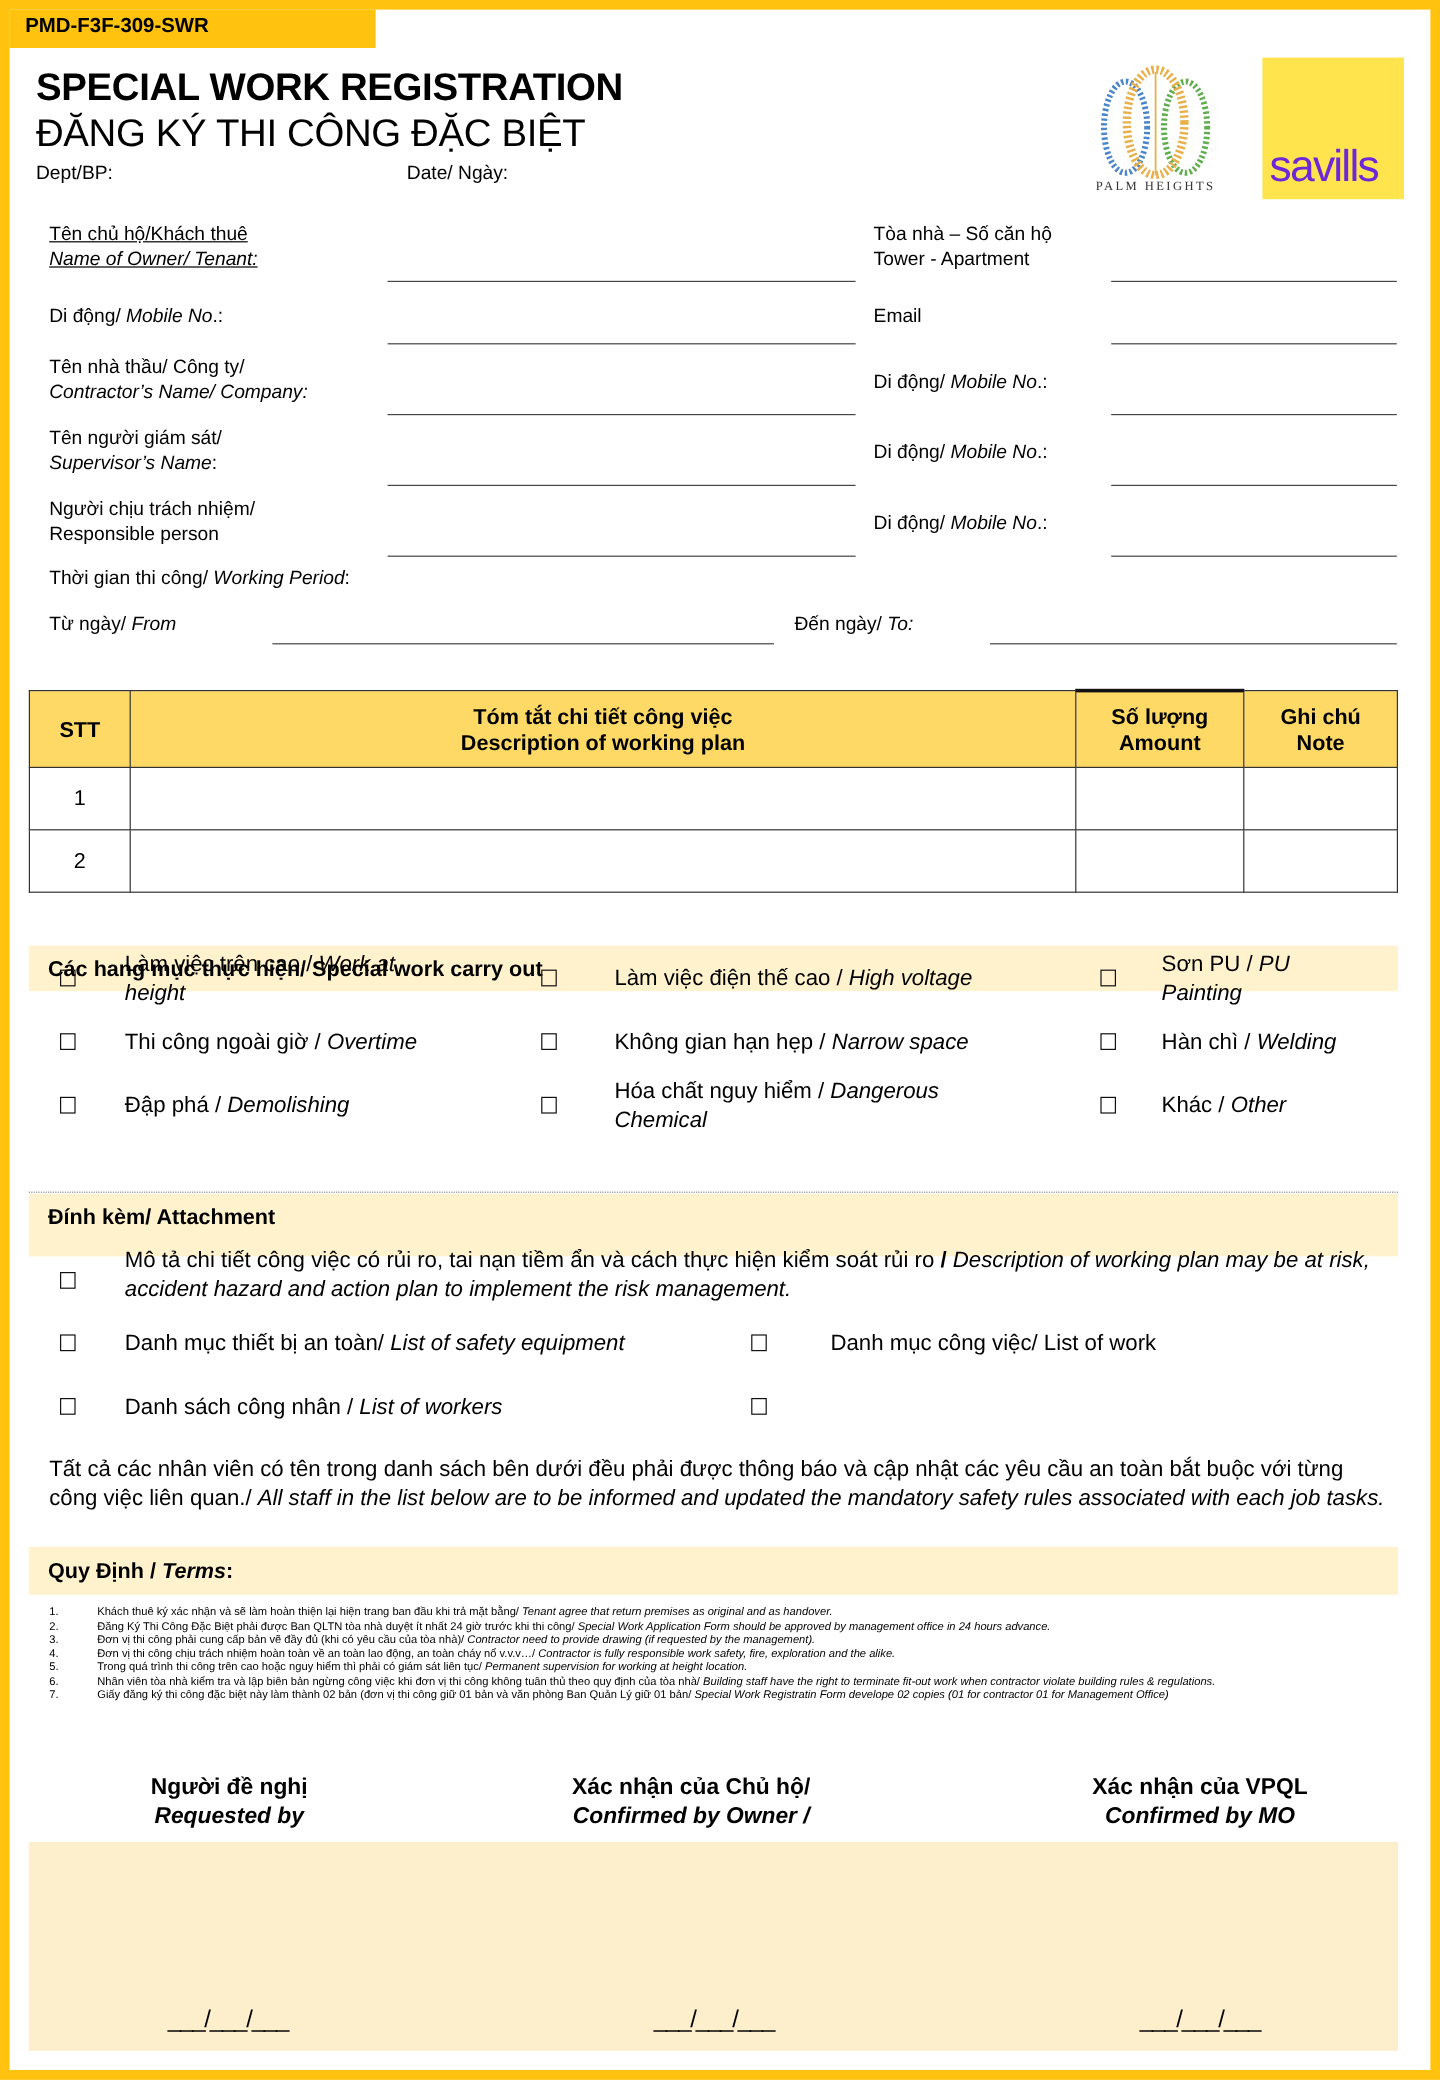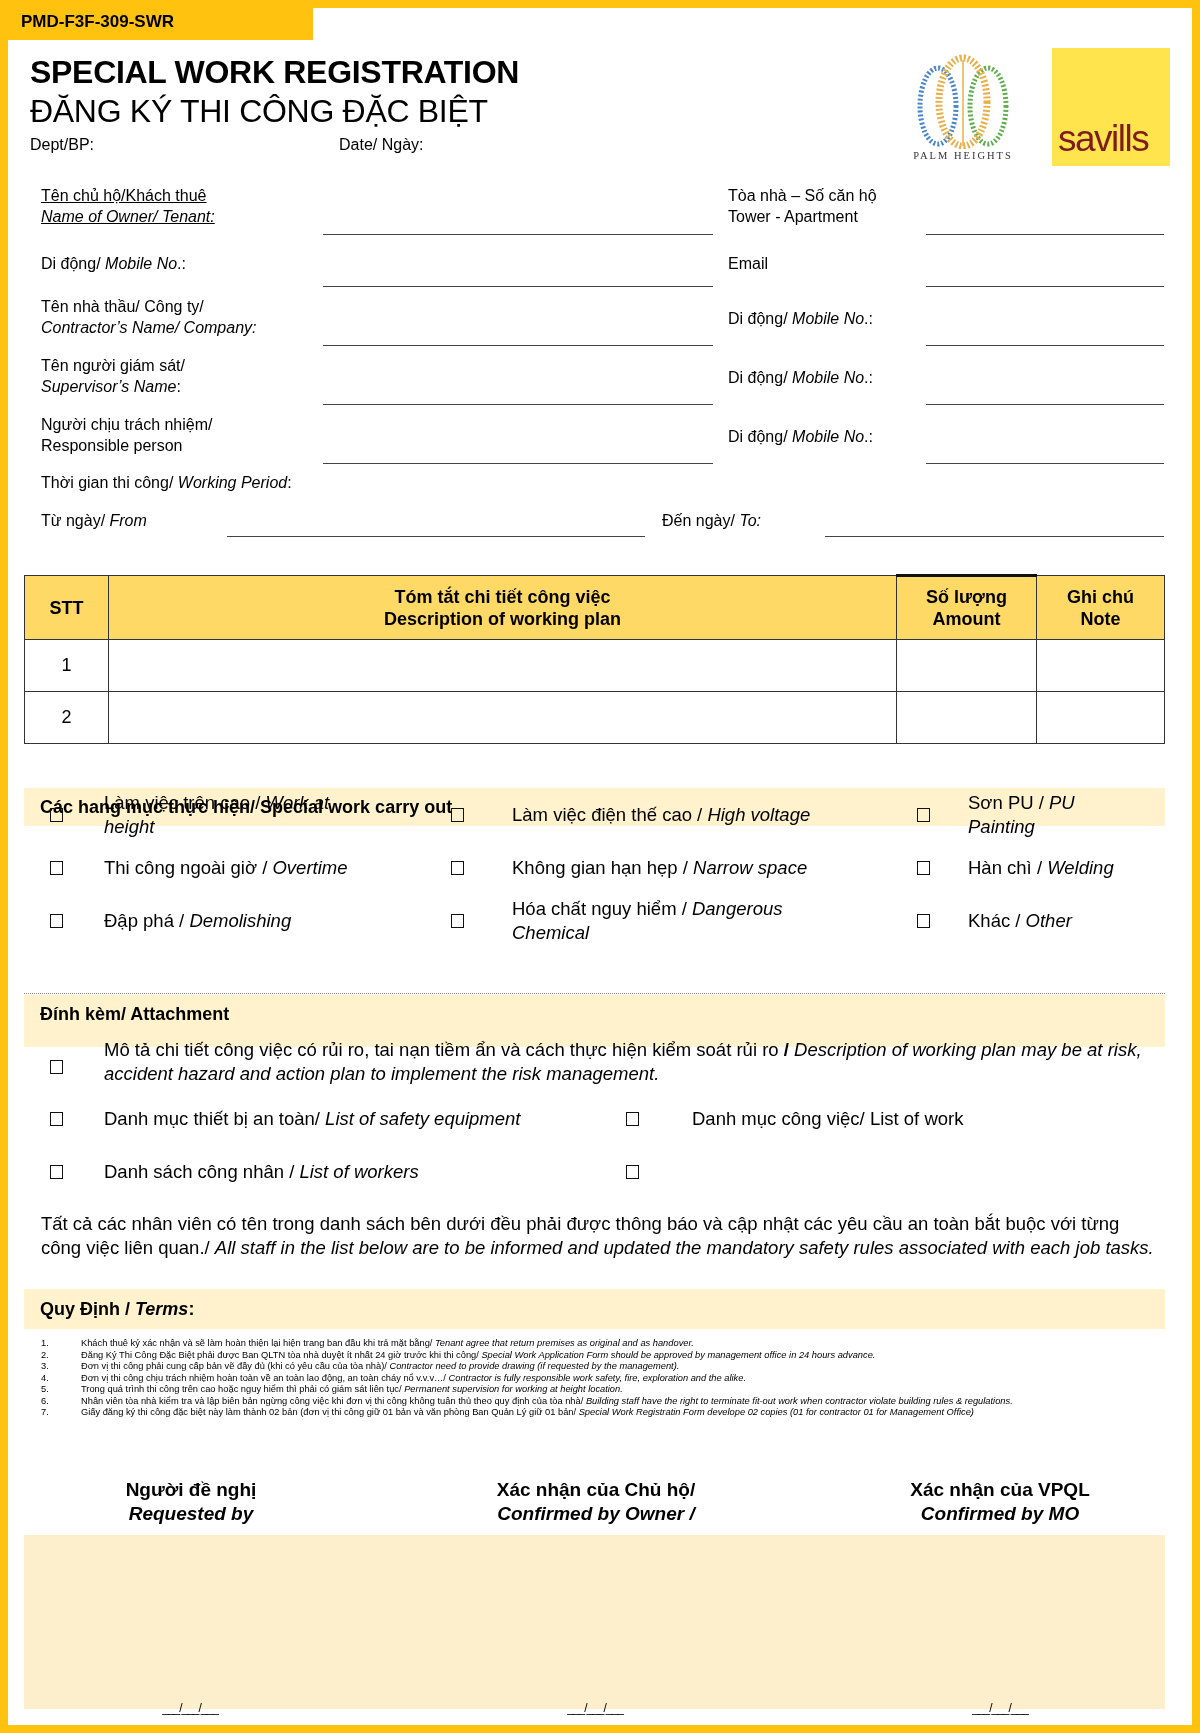--- a/index.html
+++ b/index.html
@@ -7,42 +7,42 @@
   body { font-family: "Liberation Sans", sans-serif; color: #000; position: relative; }
   .page { position: absolute; left: 8px; top: 8px; width: 1184px; height: 1717px; background: #fff; }
   .code-tab { position: absolute; left: 0; top: 0; width: 305px; height: 32px; background: #ffc20e; font-weight: bold; font-size: 17px; padding: 4px 12px 0 13px; }
   .title-en { position: absolute; left: 22px; top: 46px; font-size: 32px; font-weight: bold; letter-spacing: -0.3px; }
   .title-vi { position: absolute; left: 22px; top: 85px; font-size: 32px; letter-spacing: -0.3px; }
   .dept { position: absolute; left: 22px; top: 128px; font-size: 16px; }
   .date { position: absolute; left: 331px; top: 128px; font-size: 16px; }
   .palm-logo { position: absolute; left: 890px; top: 46px; width: 130px; height: 115px; }
   .palm-text { position: absolute; left: 0; top: 96px; width: 130px; text-align: center; font-family: "Liberation Serif", serif; font-size: 10.5px; letter-spacing: 2px; color: #333; }
   .savills { position: absolute; left: 1044px; top: 40px; width: 118px; height: 118px; background: #ffe44d; }
-  .savills span { position: absolute; left: 6px; bottom: 6px; font-size: 37px; color: #7f1d1d; letter-spacing: -1.5px; }
+  .savills span { position: absolute; left: 6px; bottom: 6px; font-size: 37px; color: #6d28d9; letter-spacing: -1.5px; }
 
   .lbl { position: absolute; font-size: 16px; line-height: 21px; }
   .line { position: absolute; height: 0; border-top: 1.5px solid #444; }
   i { font-style: italic; }
 
   table.plan { position: absolute; left: 16px; top: 566px; width: 1141px; border-collapse: collapse; }
   table.plan th { background: #ffd966; font-size: 18px; font-weight: bold; border: 1.5px solid #333; height: 64px; line-height: 22px; text-align: center; }
   table.plan td { border: 1.5px solid #333; height: 52px; font-size: 18px; text-align: center; }
 
   .band { position: absolute; left: 16px; width: 1141px; background: #fff2cc; font-size: 18px; font-weight: bold; padding-left: 16px; }
   .cb { position: absolute; width: 13px; height: 14px; border: 1.8px solid #111; }
   .opt { position: absolute; font-size: 18.5px; line-height: 24px; }
   .dotline { position: absolute; left: 16px; top: 985px; width: 1141px; border-top: 1.5px dotted #888; }
 
   .notice { position: absolute; left: 33px; top: 1204px; width: 1120px; font-size: 18.5px; line-height: 24px; }
   .terms { position: absolute; left: 33px; top: 1330px; width: 1130px; font-size: 9.3px; line-height: 11.5px; }
   .term { display: flex; }
   .term .n { width: 40px; flex: none; }
   .sig-head { position: absolute; top: 1470px; width: 400px; text-align: center; font-size: 19px; font-weight: bold; line-height: 24px; }
   .sig-box { position: absolute; left: 16px; top: 1527px; width: 1141px; height: 174px; background: #fdefcc; }
-  .sig-date { position: absolute; top: 1664px; font-size: 12px; width: 120px; text-align: center; letter-spacing: -1px; margin-top: 29px; }
+  .sig-date { position: absolute; top: 1664px; font-size: 20px; width: 120px; text-align: center; letter-spacing: -1px; }
 </style>
 </head>
 <body>
 
 <div class="page">
   <div class="code-tab">PMD-F3F-309-SWR</div>
   <div class="title-en">SPECIAL WORK REGISTRATION</div>
   <div class="title-vi">ĐĂNG KÝ THI CÔNG ĐẶC BIỆT</div>
   <div class="dept">Dept/BP:</div>
   <div class="date">Date/ Ngày:</div>
@@ -235,20 +235,20 @@
         <span class="n">6.</span>
         <span><span>Nhân viên tòa nhà kiểm tra và lập biên bản ngừng công việc khi đơn vị thi công không tuân thủ theo quy định của tòa nhà/ </span><i>Building staff have the right to terminate fit-out work when contractor violate building rules &amp; regulations.</i></span>
       </div>
     <div class="term">
         <span class="n">7.</span>
         <span><span>Giấy đăng ký thi công đặc biệt này làm thành 02 bản (đơn vị thi công giữ 01 bản và văn phòng Ban Quản Lý giữ 01 bản/ </span><i>Special Work Registratin Form develope 02 copies (01 for contractor 01 for Management Office)</i></span>
       </div>
   </div>
 
   <div class="sig-head" style="left:-17px;"><div>Người đề nghị</div><i>Requested by</i></div>
-  <div class="sig-head" style="left:388px;"><div>Xác nhận của Chủ hộ/</div><i>Confirmed by Owner /</i></div>
+  <div class="sig-head" style="left:368px;"><div>Xác nhận của Chủ hộ/</div><i>Confirmed by Owner /</i></div>
   <div class="sig-head" style="left:792px;"><div>Xác nhận của VPQL</div><i>Confirmed by MO</i></div>
 
   <div class="sig-box"></div>
   <div class="sig-date" style="left:122px;">___/___/___</div>
   <div class="sig-date" style="left:527px;">___/___/___</div>
   <div class="sig-date" style="left:932px;">___/___/___</div>
 </div>
 
 </body></html>

